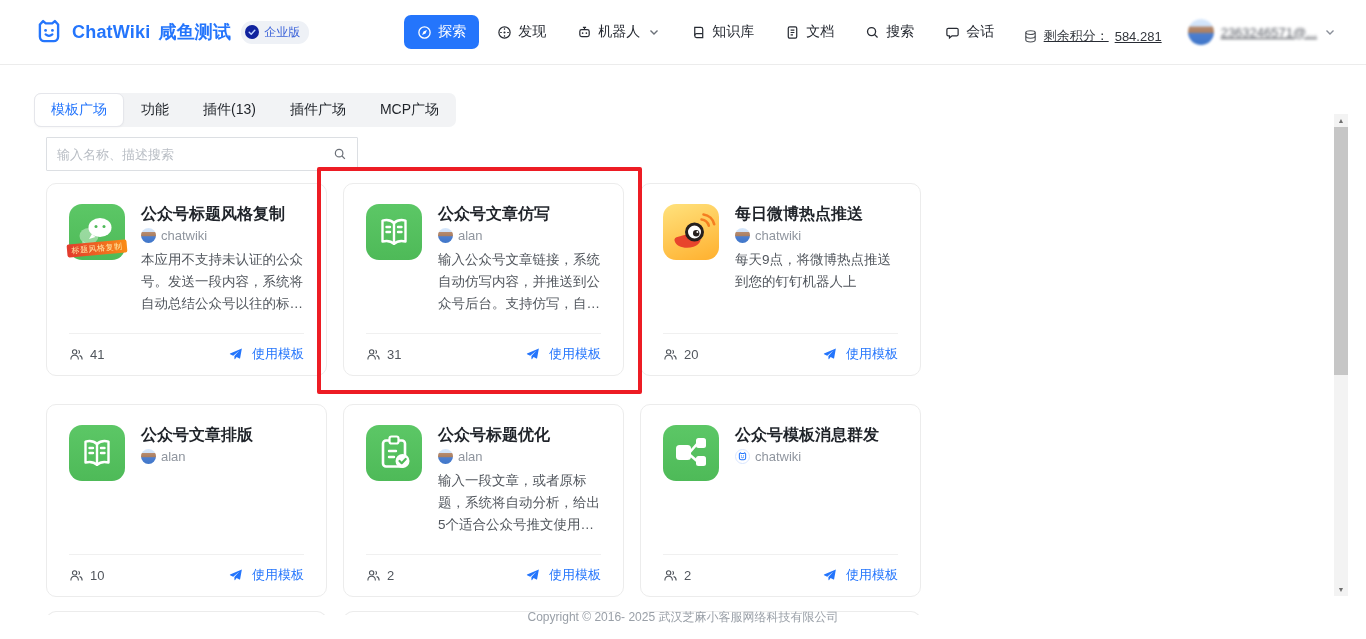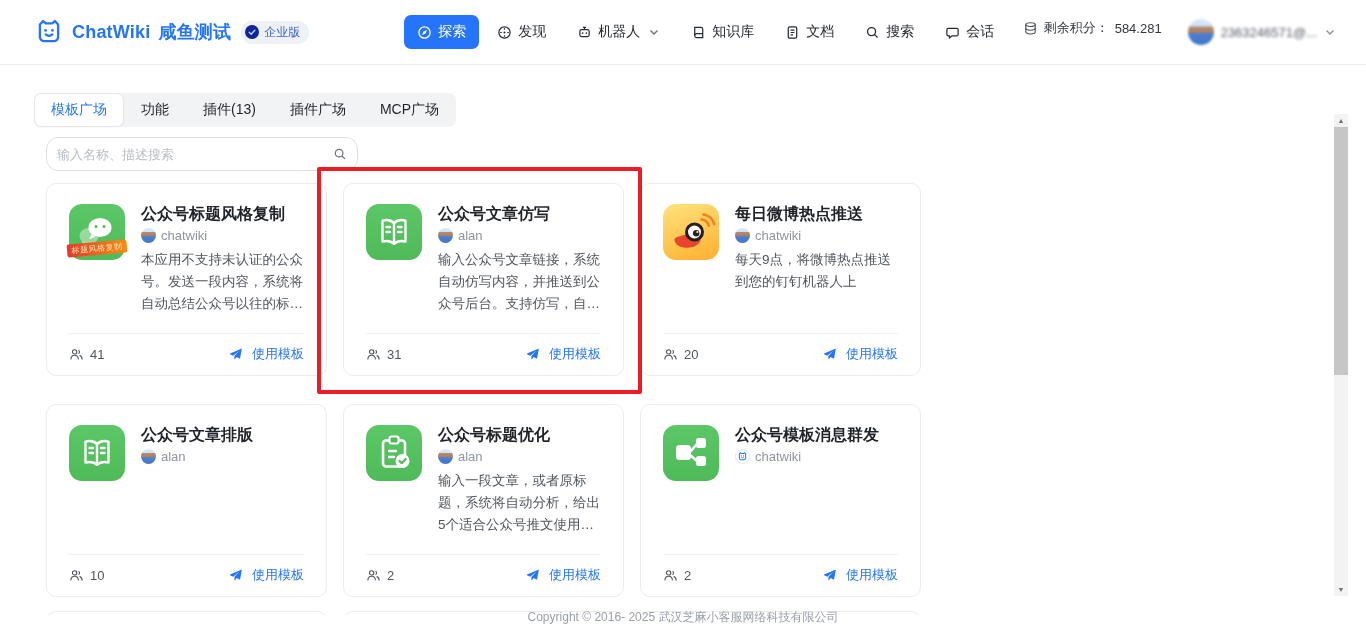--- a/index.html
+++ b/index.html
@@ -14,21 +14,21 @@
   .brand-name, .brand-workspace { color:#2475fc; font-weight:700; font-size:18px; letter-spacing:.2px; }
   .brand-badge { display:flex; align-items:center; gap:5px; background:#eef1f6; border-radius:11px; padding:3px 9px 3px 4px; font-size:12px; color:#3b62d9; margin-left:2px; }
   .badge-icon { width:14px; height:14px; }
 
   .nav { display:flex; align-items:center; gap:5px; margin-left:72px;padding-left:23px; }
   .nav-item { display:flex; align-items:center; gap:6px; padding:8px 13px; border-radius:7px; font-size:14px; color:#272b33; cursor:pointer; white-space:nowrap; }
   .nav-item.active { background:#2475fc; color:#fff; }
   .nav-icon { width:15px; height:15px; display:inline-flex; }
   .nav-caret { width:12px; height:12px; display:inline-flex; margin-left:2px; color:#6b7078; }
 
-  .header-right { margin-left:auto; display:flex; align-items:flex-start; }
+  .header-right { margin-left:auto; display:flex; align-items:flex-end;text-decoration:underline; }
   .credits { display:flex; align-items:center; gap:6px; font-size:13px; color:#33373d; }
   .credits-icon { width:15px; height:15px; }
   .account { display:flex; align-items:center; gap:7px; margin-left:26px; cursor:pointer; }
   .account-avatar { width:26px; height:26px; border-radius:50%;
     background:linear-gradient(180deg,#d8e8fb 0%,#cfe2f9 28%,#b78b6e 30%,#a97f63 52%,#4d7fd0 56%,#3f76c9 100%);
     filter:blur(1px); }
   .account-name { font-size:13px; color:#5a5e66; filter:blur(1.8px); }
   .account-caret { width:12px; height:12px; color:#8a8f99; }
 
   
@@ -39,21 +39,21 @@
   
   .main-row { display:flex; margin:10px 36px 0 34px; height:478px; overflow:hidden; }
   .sidebar { width:212px; padding-top:16px; flex-shrink:0; }
   .sidebar-title { font-size:15px; font-weight:700; color:#1f2329; margin-bottom:14px; padding-left:2px; }
   .side-item { display:flex; justify-content:space-between; align-items:center; padding:8px 12px; border-radius:6px; font-size:14px; color:#272b33; margin-bottom:4px; cursor:pointer; }
   .side-item.active { background:#e9f1ff; color:#2475fc; }
   .side-count { color:#9aa0a8; font-size:13px; }
 
   .content { flex:1; margin-left:12px; position:relative; }
   .toolbar { display:flex; align-items:center; }
-  .search-box { width:312px; height:30px; border:1px solid #dcdfe3; border-radius:12px; display:flex; align-items:center; padding:16px 10px; background:#fff; }
+  .search-box { width:312px; height:30px; border:1px solid #dcdfe3; border-radius:1px; display:flex; align-items:center; padding:16px 10px; background:#fff; }
   .search-input { border:none; outline:none; flex:1; font-size:13px; color:#333; background:transparent; font-family:inherit; }
   .search-input::placeholder { color:#b8bdc4; }
   .search-glyph { width:14px; height:14px; color:#6b7078; flex-shrink:0; }
   .toolbar-right { margin-left:auto; display:flex; gap:10px; }
   .btn-outline { height:30px; padding:0 14px; border:1px solid #d9dce1; border-radius:7px; background:#fff; font-size:13px; color:#272b33; cursor:pointer; display:flex; align-items:center; font-family:inherit; }
   .btn-primary { height:30px; padding:0 14px; border:none; border-radius:7px; background:#2475fc; color:#fff; font-size:13px; cursor:pointer; display:flex; align-items:center; gap:6px; font-family:inherit; }
   .plus-icon { width:11px; height:11px; display:inline-flex; }
 
   
   .grid { display:grid; grid-template-columns:repeat(3,281px); column-gap:16px; row-gap:28px; margin-top:12px; width:875px; }

